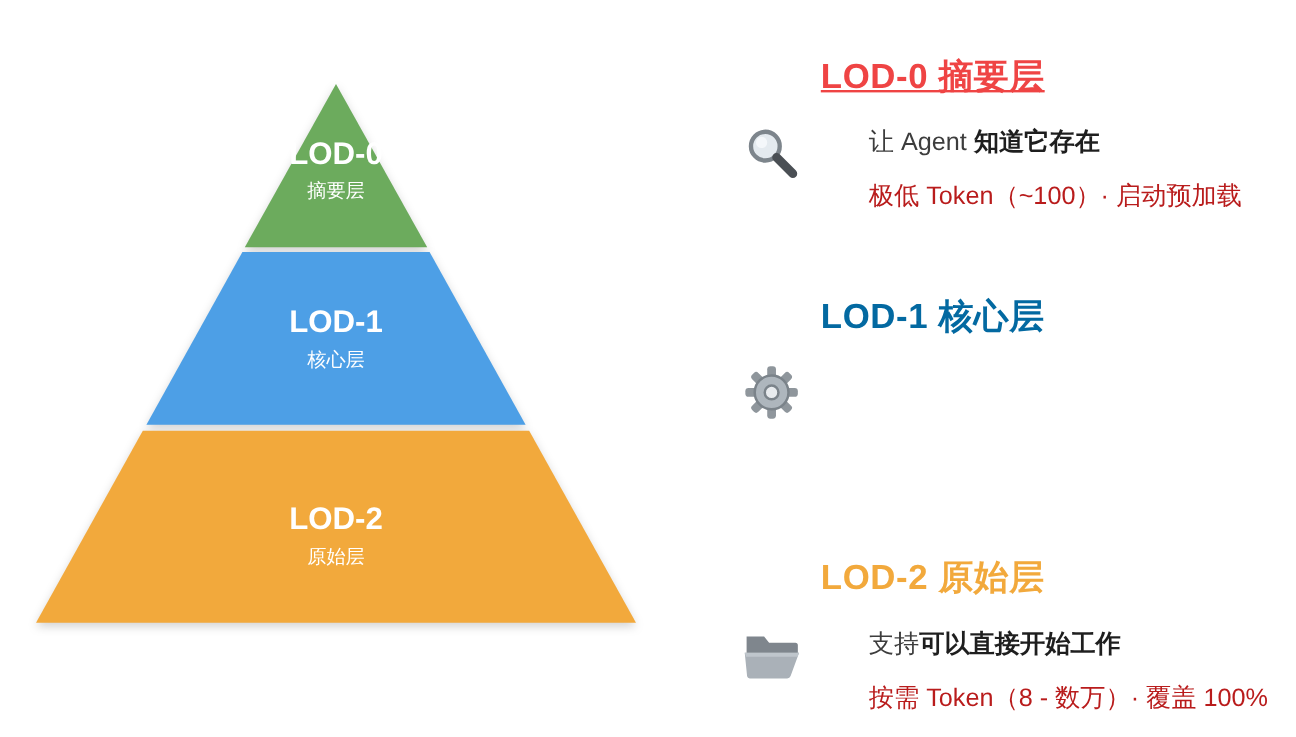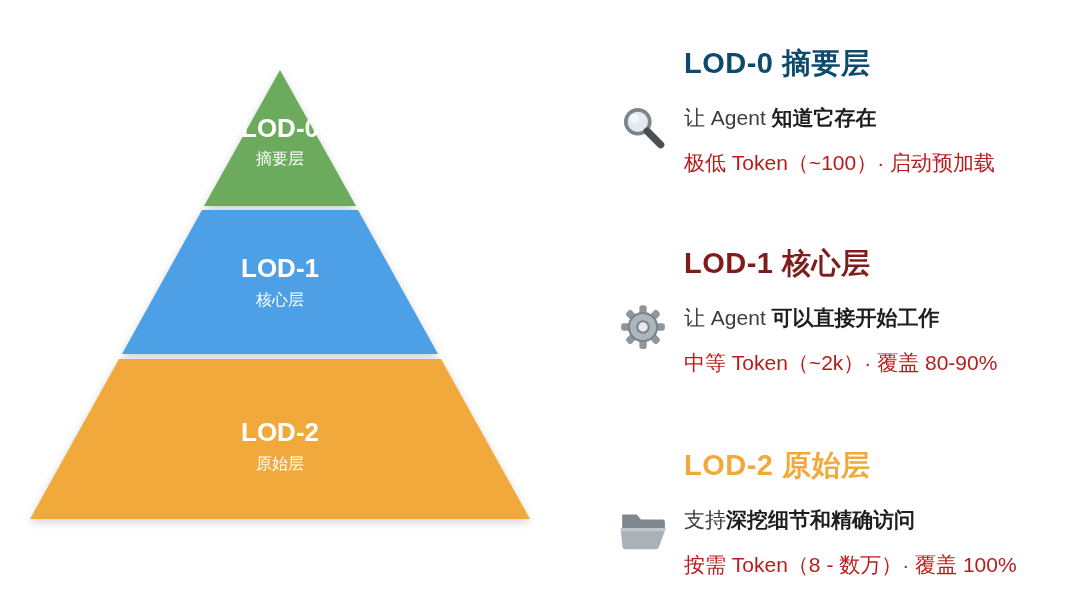--- a/index.html
+++ b/index.html
@@ -27,21 +27,21 @@
   
   .right { position:absolute; left:618px; top:0; width:455px; }
   .section { position:absolute; left:0; width:455px; }
   .s1 { top:44px; }
   .s2 { top:244px; }
   .s3 { top:446px; }
   .section-title {
     font-size:29px; font-weight:bold;
     margin-left:66px; letter-spacing:0.5px;
   }
-  .section-body { display:flex; margin-top:16px; }
+  .section-body { display:flex; margin-top:16px;gap:40px; }
   .icon-wrap { width:66px; flex:0 0 66px; padding-top:2px; }
   .icon-wrap svg { width:50px; height:50px; display:block; }
   .lines { font-size:21px; color:#3d3d3d; padding-top:4px; }
   .line1 { margin-bottom:17px; }
   .line1 strong { font-weight:bold; color:#1e1e1e; }
   .line2 { color:#b91c1c; }
 </style>
 </head>
 <body>
 
@@ -58,75 +58,71 @@
     <text x="280" y="277" class="pyr-label">LOD-1</text>
     <text x="280" y="305" class="pyr-sublabel">核心层</text>
 
     <text x="280" y="441" class="pyr-label">LOD-2</text>
     <text x="280" y="469" class="pyr-sublabel">原始层</text>
   </svg>
 
   <div class="right">
 
     <section class="section s1">
-      <h2 class="section-title" style="color: #0c4a6e;">LOD-0 摘要层</h2>
+      <h2 class="section-title" style="color: #ef4444; text-decoration: underline;">LOD-0 摘要层</h2>
       <div class="section-body">
         <div class="icon-wrap">
           <svg viewBox="0 0 48 48">
             <circle cx="19" cy="19" r="11.5" fill="#e4eaef" stroke="#7d858c" stroke-width="3.5"></circle>
             <circle cx="16" cy="16" r="4.5" fill="#f7fafc" opacity="0.8"></circle>
             <line x1="28" y1="28" x2="41" y2="41" stroke="#4a4f54" stroke-width="7" stroke-linecap="round"></line>
           </svg>
         </div>
         <div class="lines">
           <p class="line1"><span>让 Agent </span><strong>知道它存在</strong></p>
           <p class="line2">极低 Token（~100）· 启动预加载</p>
         </div>
       </div>
     </section>
 
     <section class="section s2">
-      <h2 class="section-title" style="color: #7f1d1d;">LOD-1 核心层</h2>
+      <h2 class="section-title" style="color: #0369a1;">LOD-1 核心层</h2>
       <div class="section-body">
         <div class="icon-wrap">
           <svg viewBox="0 0 48 48">
             <g fill="#8f969c">
               <rect x="20.5" y="3" width="7" height="42" rx="2.5"></rect>
               <g transform="rotate(45 24 24)">
                   <rect x="20.5" y="3" width="7" height="42" rx="2.5"></rect>
                 </g>
               <g transform="rotate(90 24 24)">
                   <rect x="20.5" y="3" width="7" height="42" rx="2.5"></rect>
                 </g>
               <g transform="rotate(135 24 24)">
                   <rect x="20.5" y="3" width="7" height="42" rx="2.5"></rect>
                 </g>
             </g>
             <circle cx="24" cy="24" r="13.5" fill="#aeb6bd" stroke="#7b838a" stroke-width="2"></circle>
             <circle cx="24" cy="24" r="5.5" fill="#e8ebee" stroke="#7b838a" stroke-width="2"></circle>
           </svg>
         </div>
-        <div class="lines">
-          <p class="line1"><span>让 Agent </span><strong>可以直接开始工作</strong></p>
-          <p class="line2">中等 Token（~2k）· 覆盖 80-90%</p>
-        </div>
       </div>
     </section>
 
     <section class="section s3">
-      <h2 class="section-title" style="color: rgb(242, 169, 60);">LOD-2 原始层</h2>
+      <h2 class="section-title" style="color: rgb(242, 169, 60); margin-top: 16px;">LOD-2 原始层</h2>
       <div class="section-body">
         <div class="icon-wrap">
           <svg viewBox="0 0 48 48">
             <path d="M4 10 h14 l4 5 h21 a2 2 0 0 1 2 2 v7 H4 z" fill="#7f868d"></path>
             <path d="M2.5 23 h43.5 l-6.8 18.5 a3 3 0 0 1 -2.8 2 H6.5 a2.2 2.2 0 0 1 -2.1 -1.7 z" fill="#aab1b8"></path>
             <path d="M2.5 23 h43.5 l-1.2 3.2 H3.6 z" fill="#bfc6cc"></path>
           </svg>
         </div>
         <div class="lines">
-          <p class="line1"><span>支持</span><strong>深挖细节和精确访问</strong></p>
+          <p class="line1"><span>支持</span><strong>可以直接开始工作</strong></p>
           <p class="line2">按需 Token（8 - 数万）· 覆盖 100%</p>
         </div>
       </div>
     </section>
 
   </div>
 </div>
 
 </body></html>

